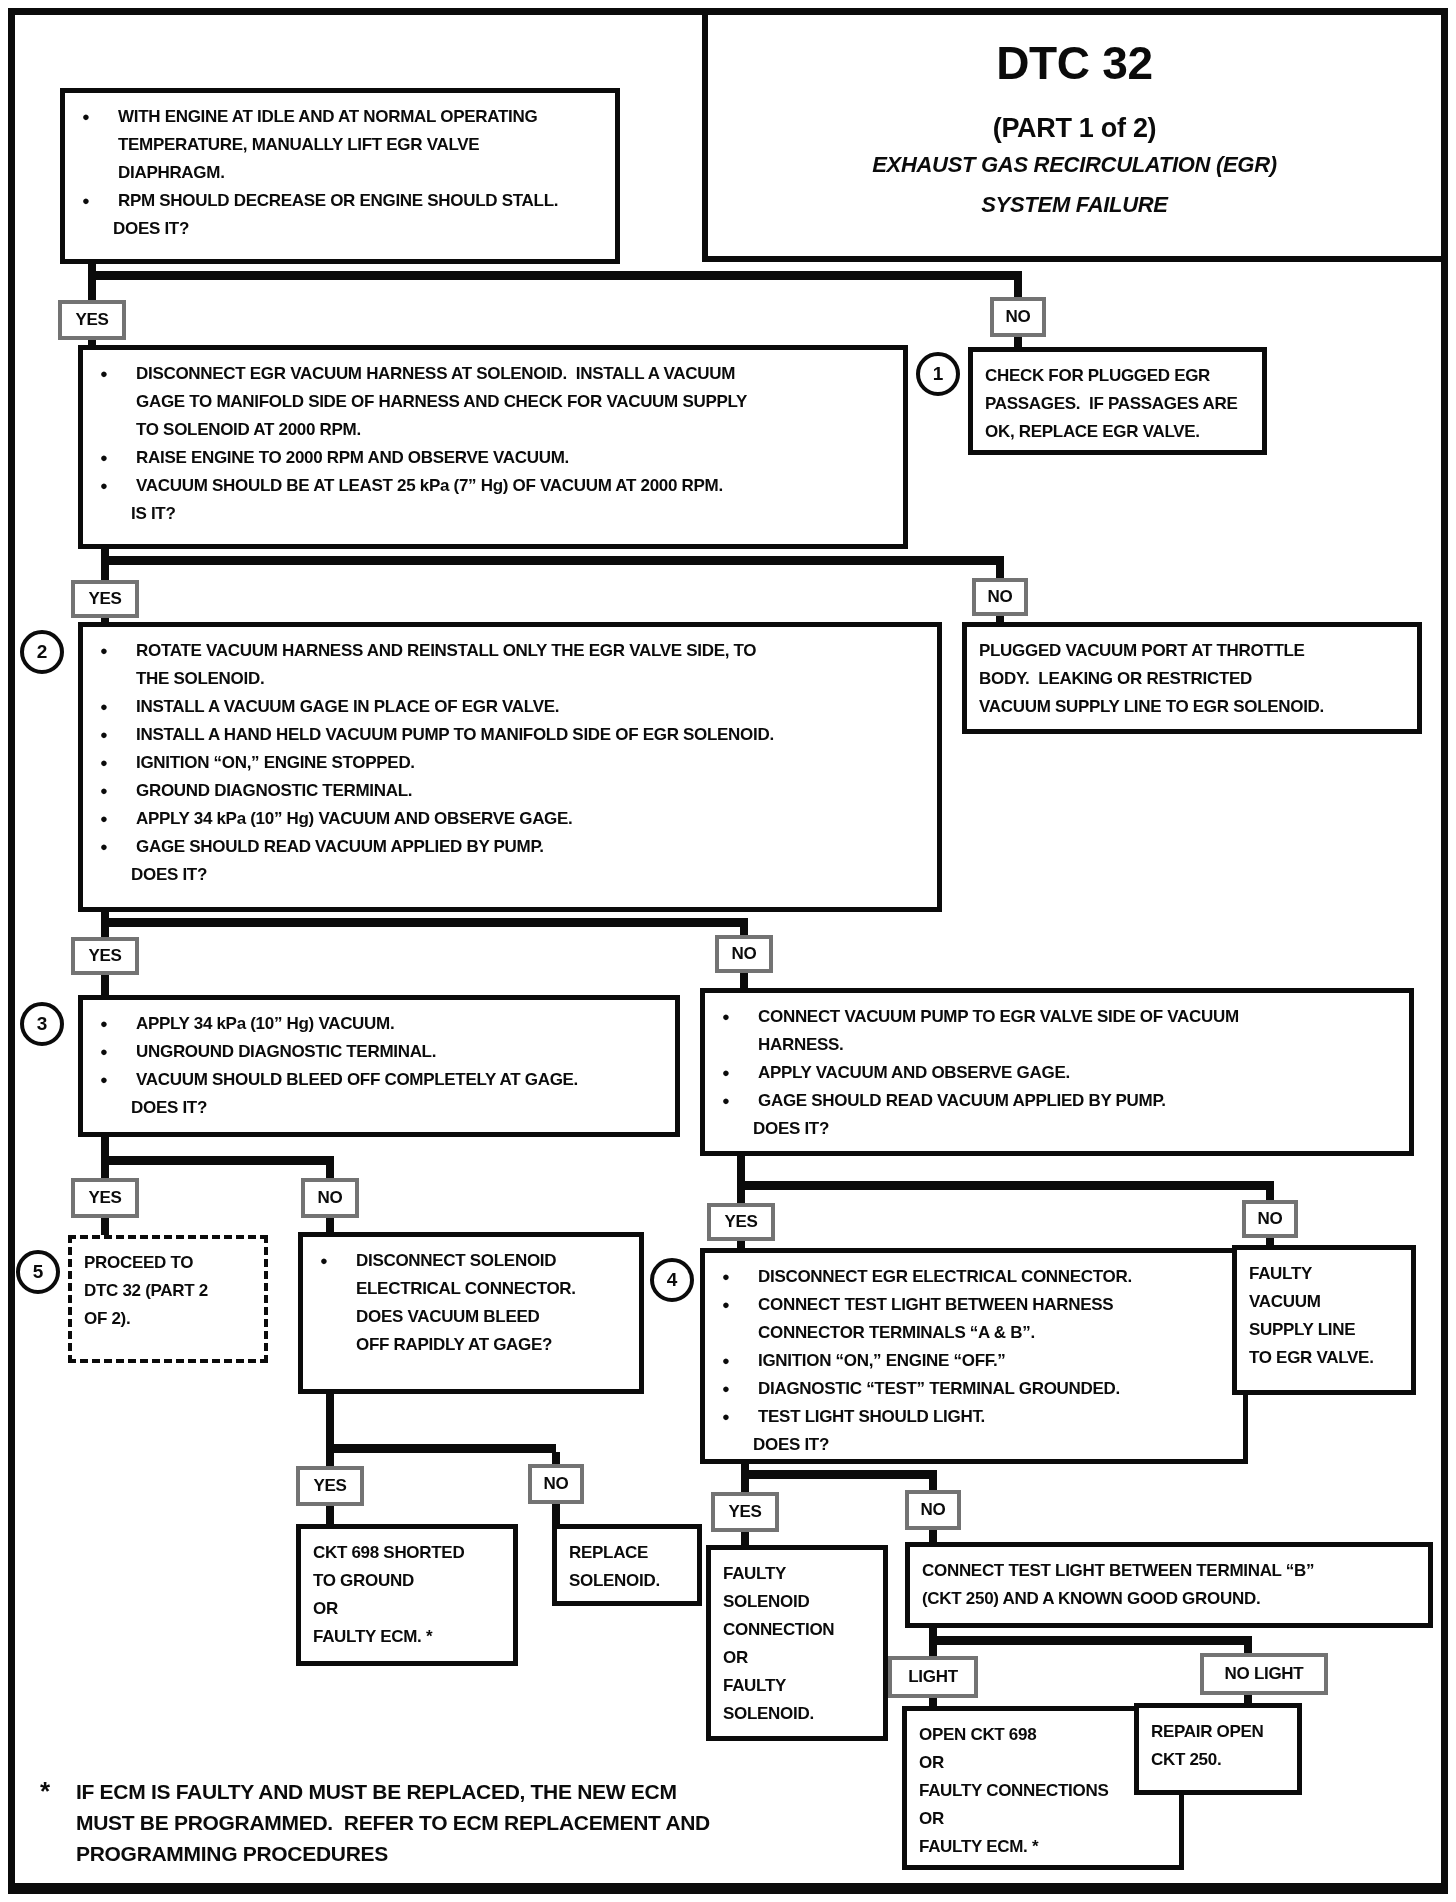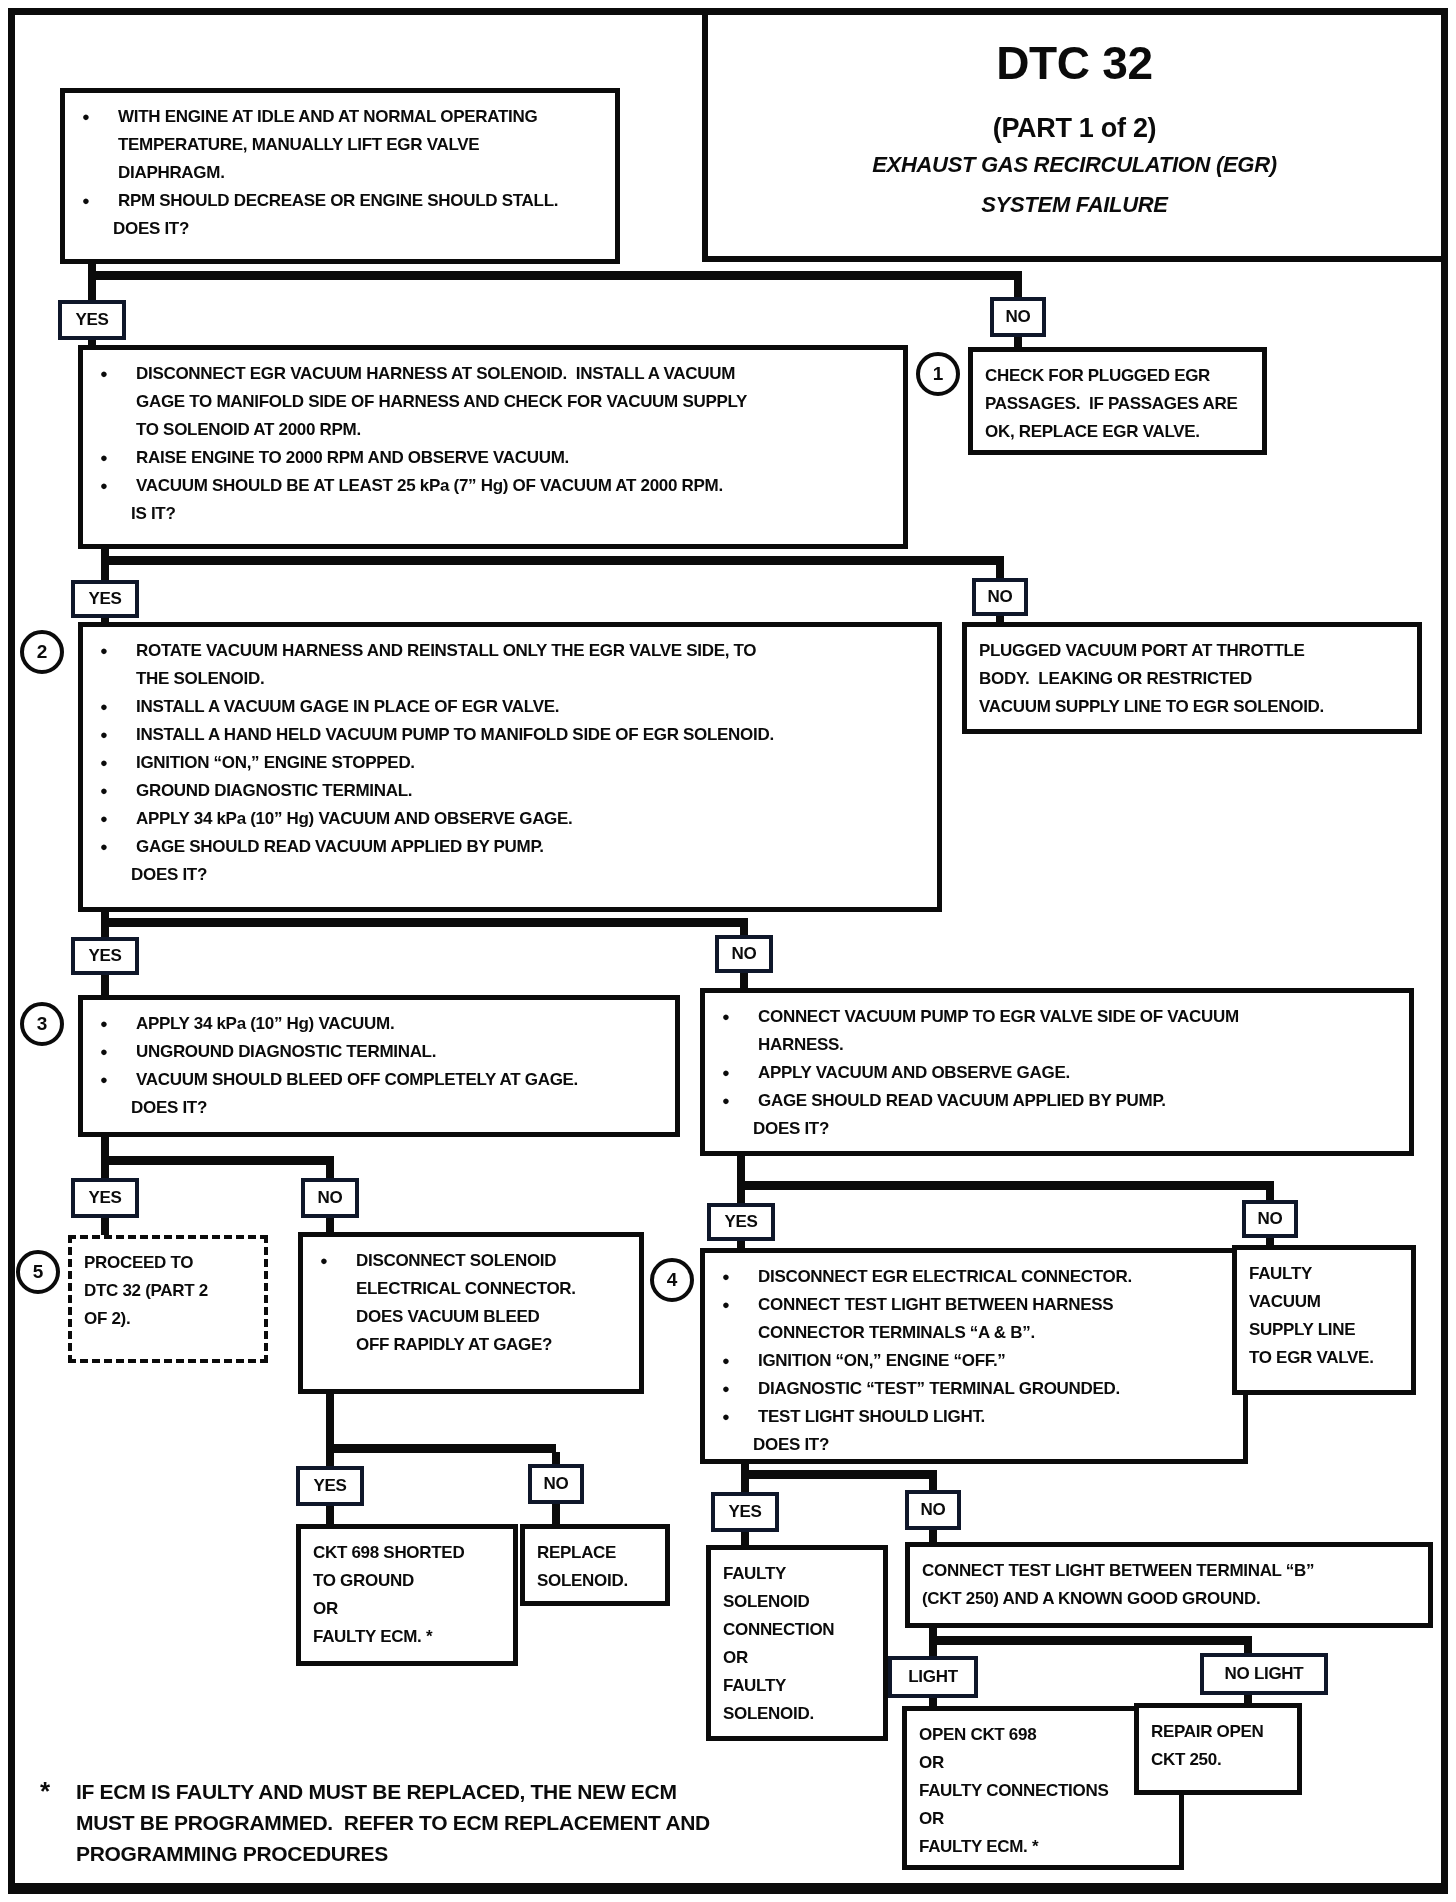--- a/index.html
+++ b/index.html
@@ -15,21 +15,21 @@
   .title-part{font-size:27px;line-height:34px;margin-top:22px;}
   .title-name{font-size:22px;line-height:40px;font-style:italic;}
   .box{position:absolute;border:5px solid #0b0b0b;background:#fff;box-sizing:border-box;
         padding:10px 10px 8px 12px;}
   .tbox{white-space:pre-wrap;font-size:17px;line-height:28px;padding:10px 12px;}
   .dashed{border-style:dashed;border-width:4px;}
   .brow{display:flex;align-items:flex-start;}
   .bdot{flex:0 0 36px;padding-left:5px;font-size:13px;line-height:28px;}
   .btxt{flex:1;white-space:pre-wrap;font-size:17px;line-height:28px;}
   .tail{margin-left:36px;font-size:17px;line-height:28px;}
-  .tag{position:absolute;border:4px solid #0f172a;background:#fff;box-sizing:border-box;
+  .tag{position:absolute;border:4px solid #737373;background:#fff;box-sizing:border-box;
         display:flex;align-items:center;justify-content:center;
         font-size:17px;white-space:nowrap;}
   .refnum{position:absolute;width:44px;height:44px;border:4px solid #0b0b0b;border-radius:50%;
         background:#fff;box-sizing:border-box;display:flex;align-items:center;justify-content:center;
         font-size:19px;}
   .vl{position:absolute;width:8px;background:#0b0b0b;}
   .hl{position:absolute;height:9px;background:#0b0b0b;}
   .footnote{position:absolute;left:40px;top:1776px;width:860px;display:flex;}
   .fn-mark{font-size:26px;line-height:30px;width:36px;}
   .fn-text{white-space:pre-wrap;font-size:21px;line-height:31px;flex:1;}
@@ -286,21 +286,21 @@
 SUPPLY LINE
 TO EGR VALVE.</div>
 
   <div class="tag" style="left:296px;top:1466px;width:68px;height:40px">YES</div>
   <div class="tag" style="left:528px;top:1464px;width:56px;height:40px">NO</div>
 
   <div class="box tbox" style="left:296px;top:1524px;width:222px;height:142px">CKT 698 SHORTED
 TO GROUND
 OR
 FAULTY ECM. *</div>
-  <div class="box tbox" style="left:520px;top:1524px;width:150px;height:82px">REPLACE
+  <div class="box tbox" style="left:552px;top:1524px;width:150px;height:82px">REPLACE
 SOLENOID.</div>
 
   <div class="tag" style="left:711px;top:1492px;width:68px;height:40px">YES</div>
   <div class="tag" style="left:905px;top:1490px;width:56px;height:40px">NO</div>
 
   <div class="box tbox" style="left:706px;top:1545px;width:182px;height:196px">FAULTY
 SOLENOID
 CONNECTION
 OR
 FAULTY

